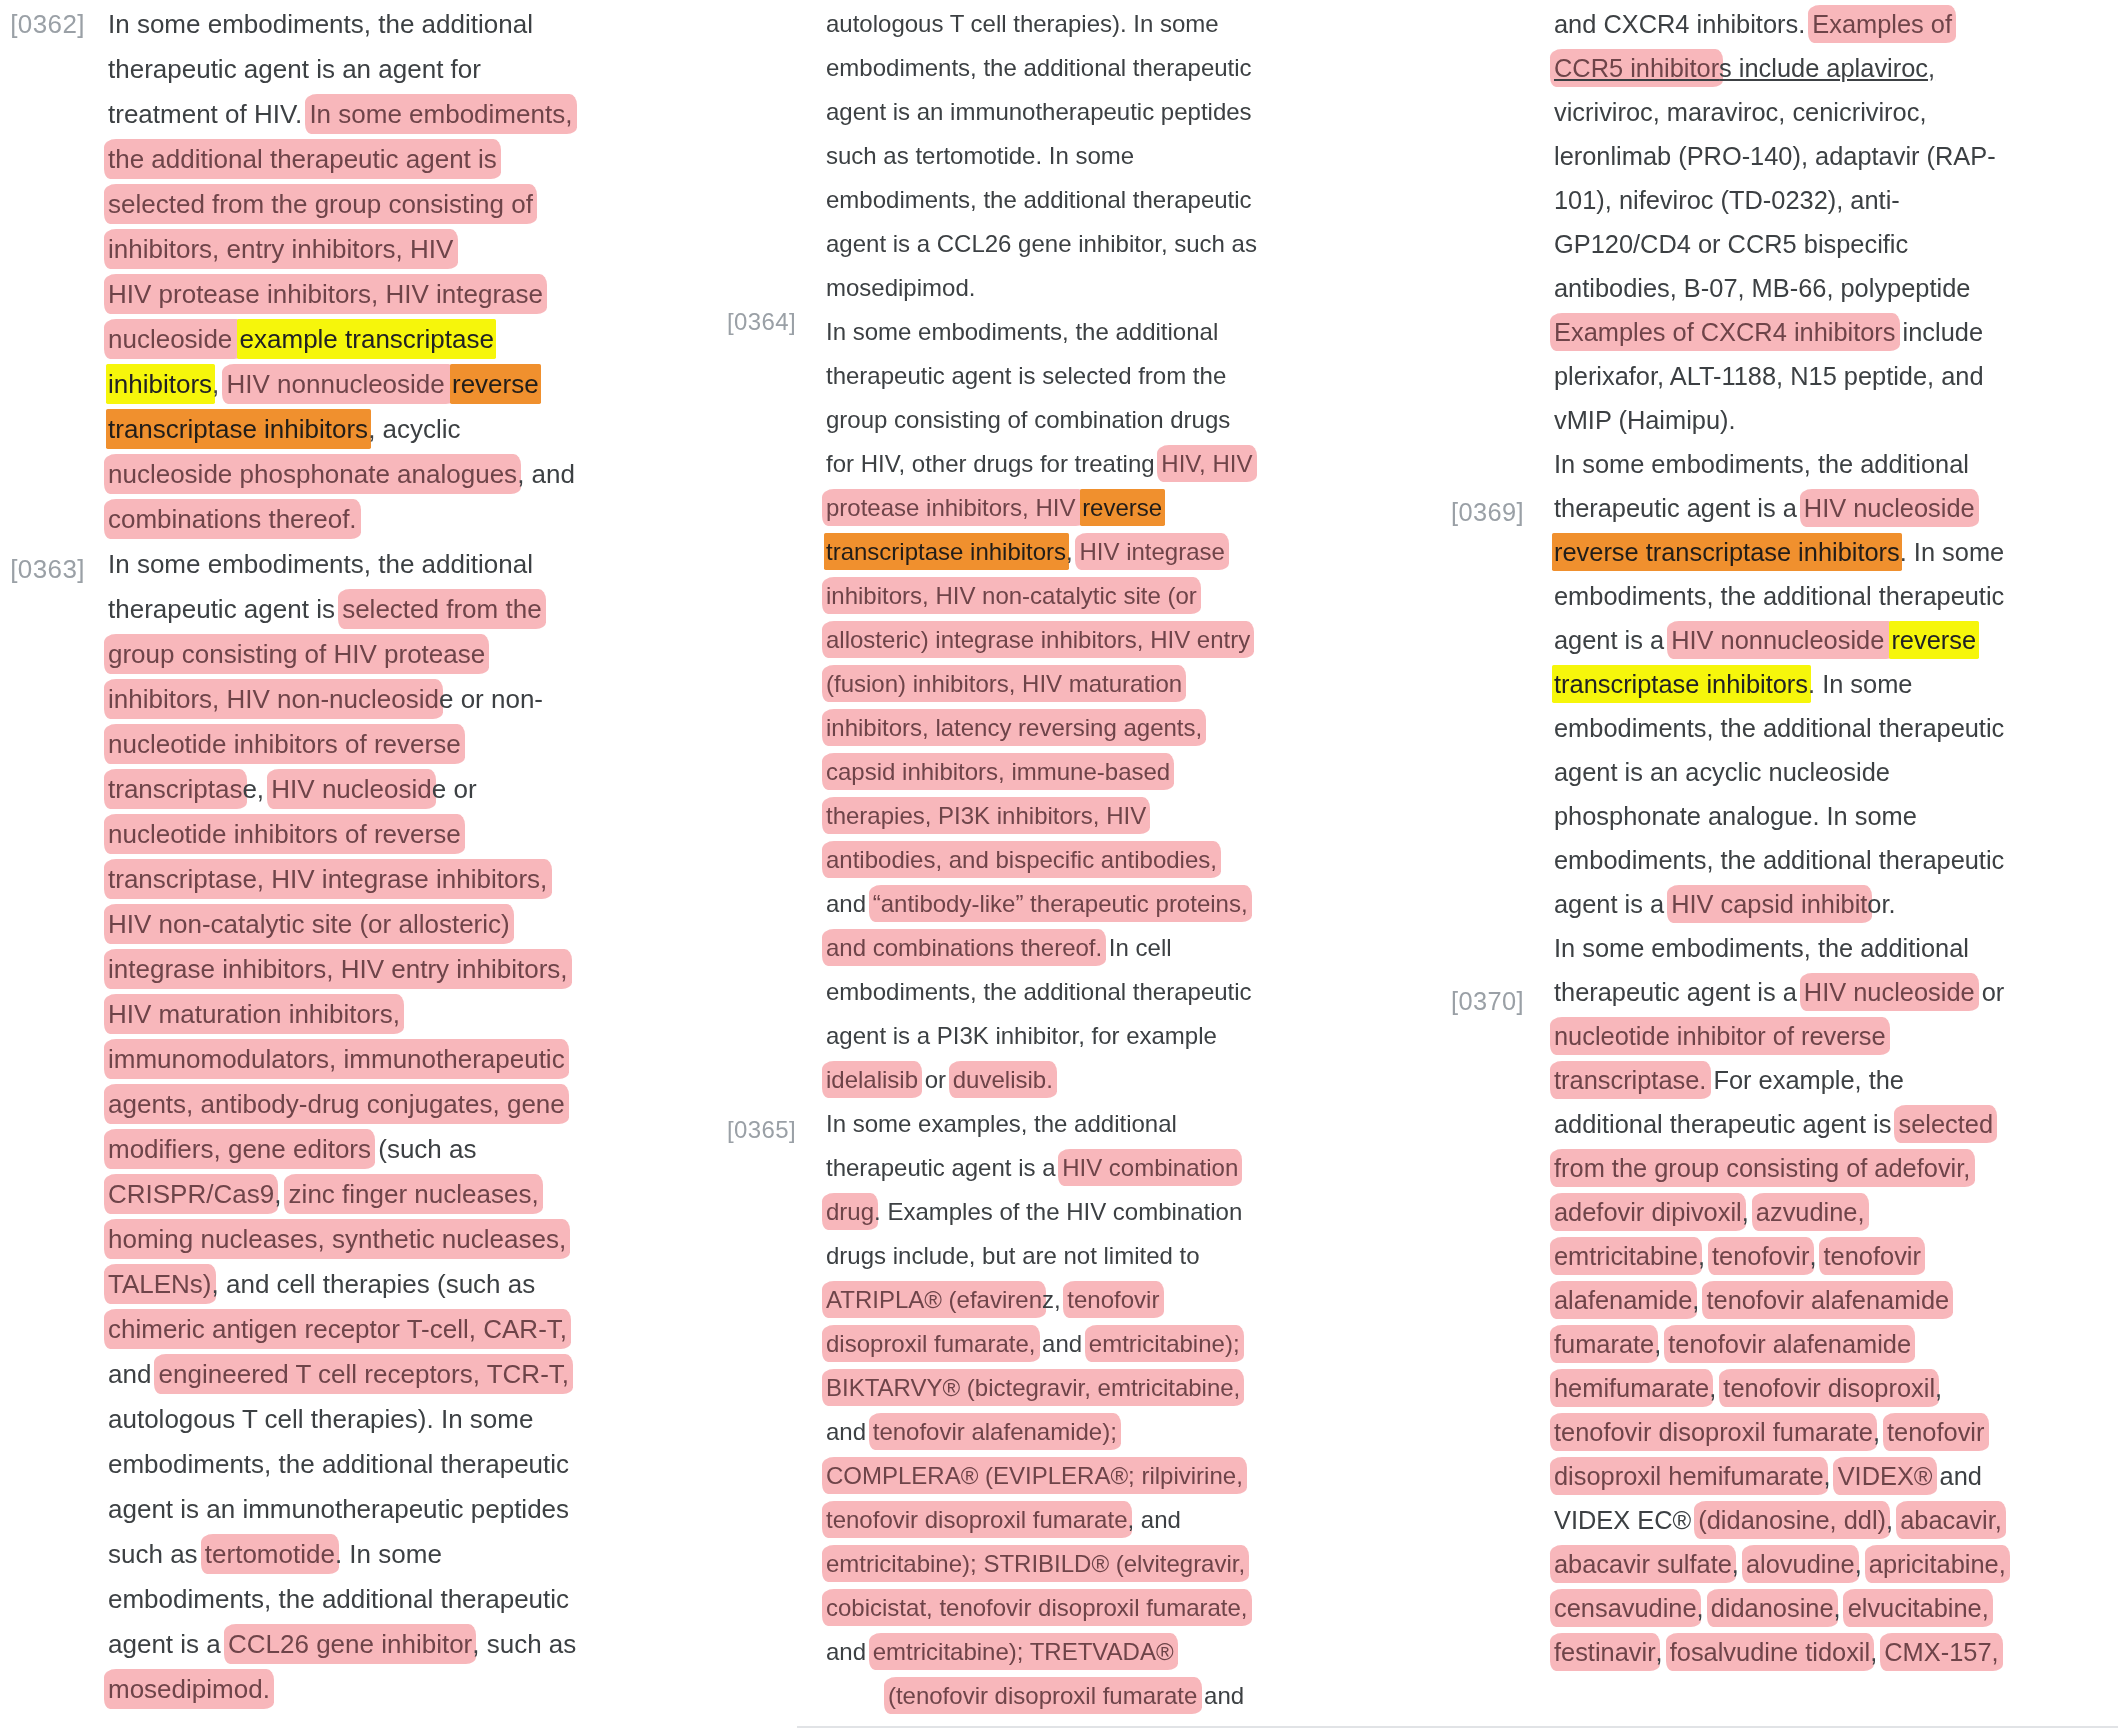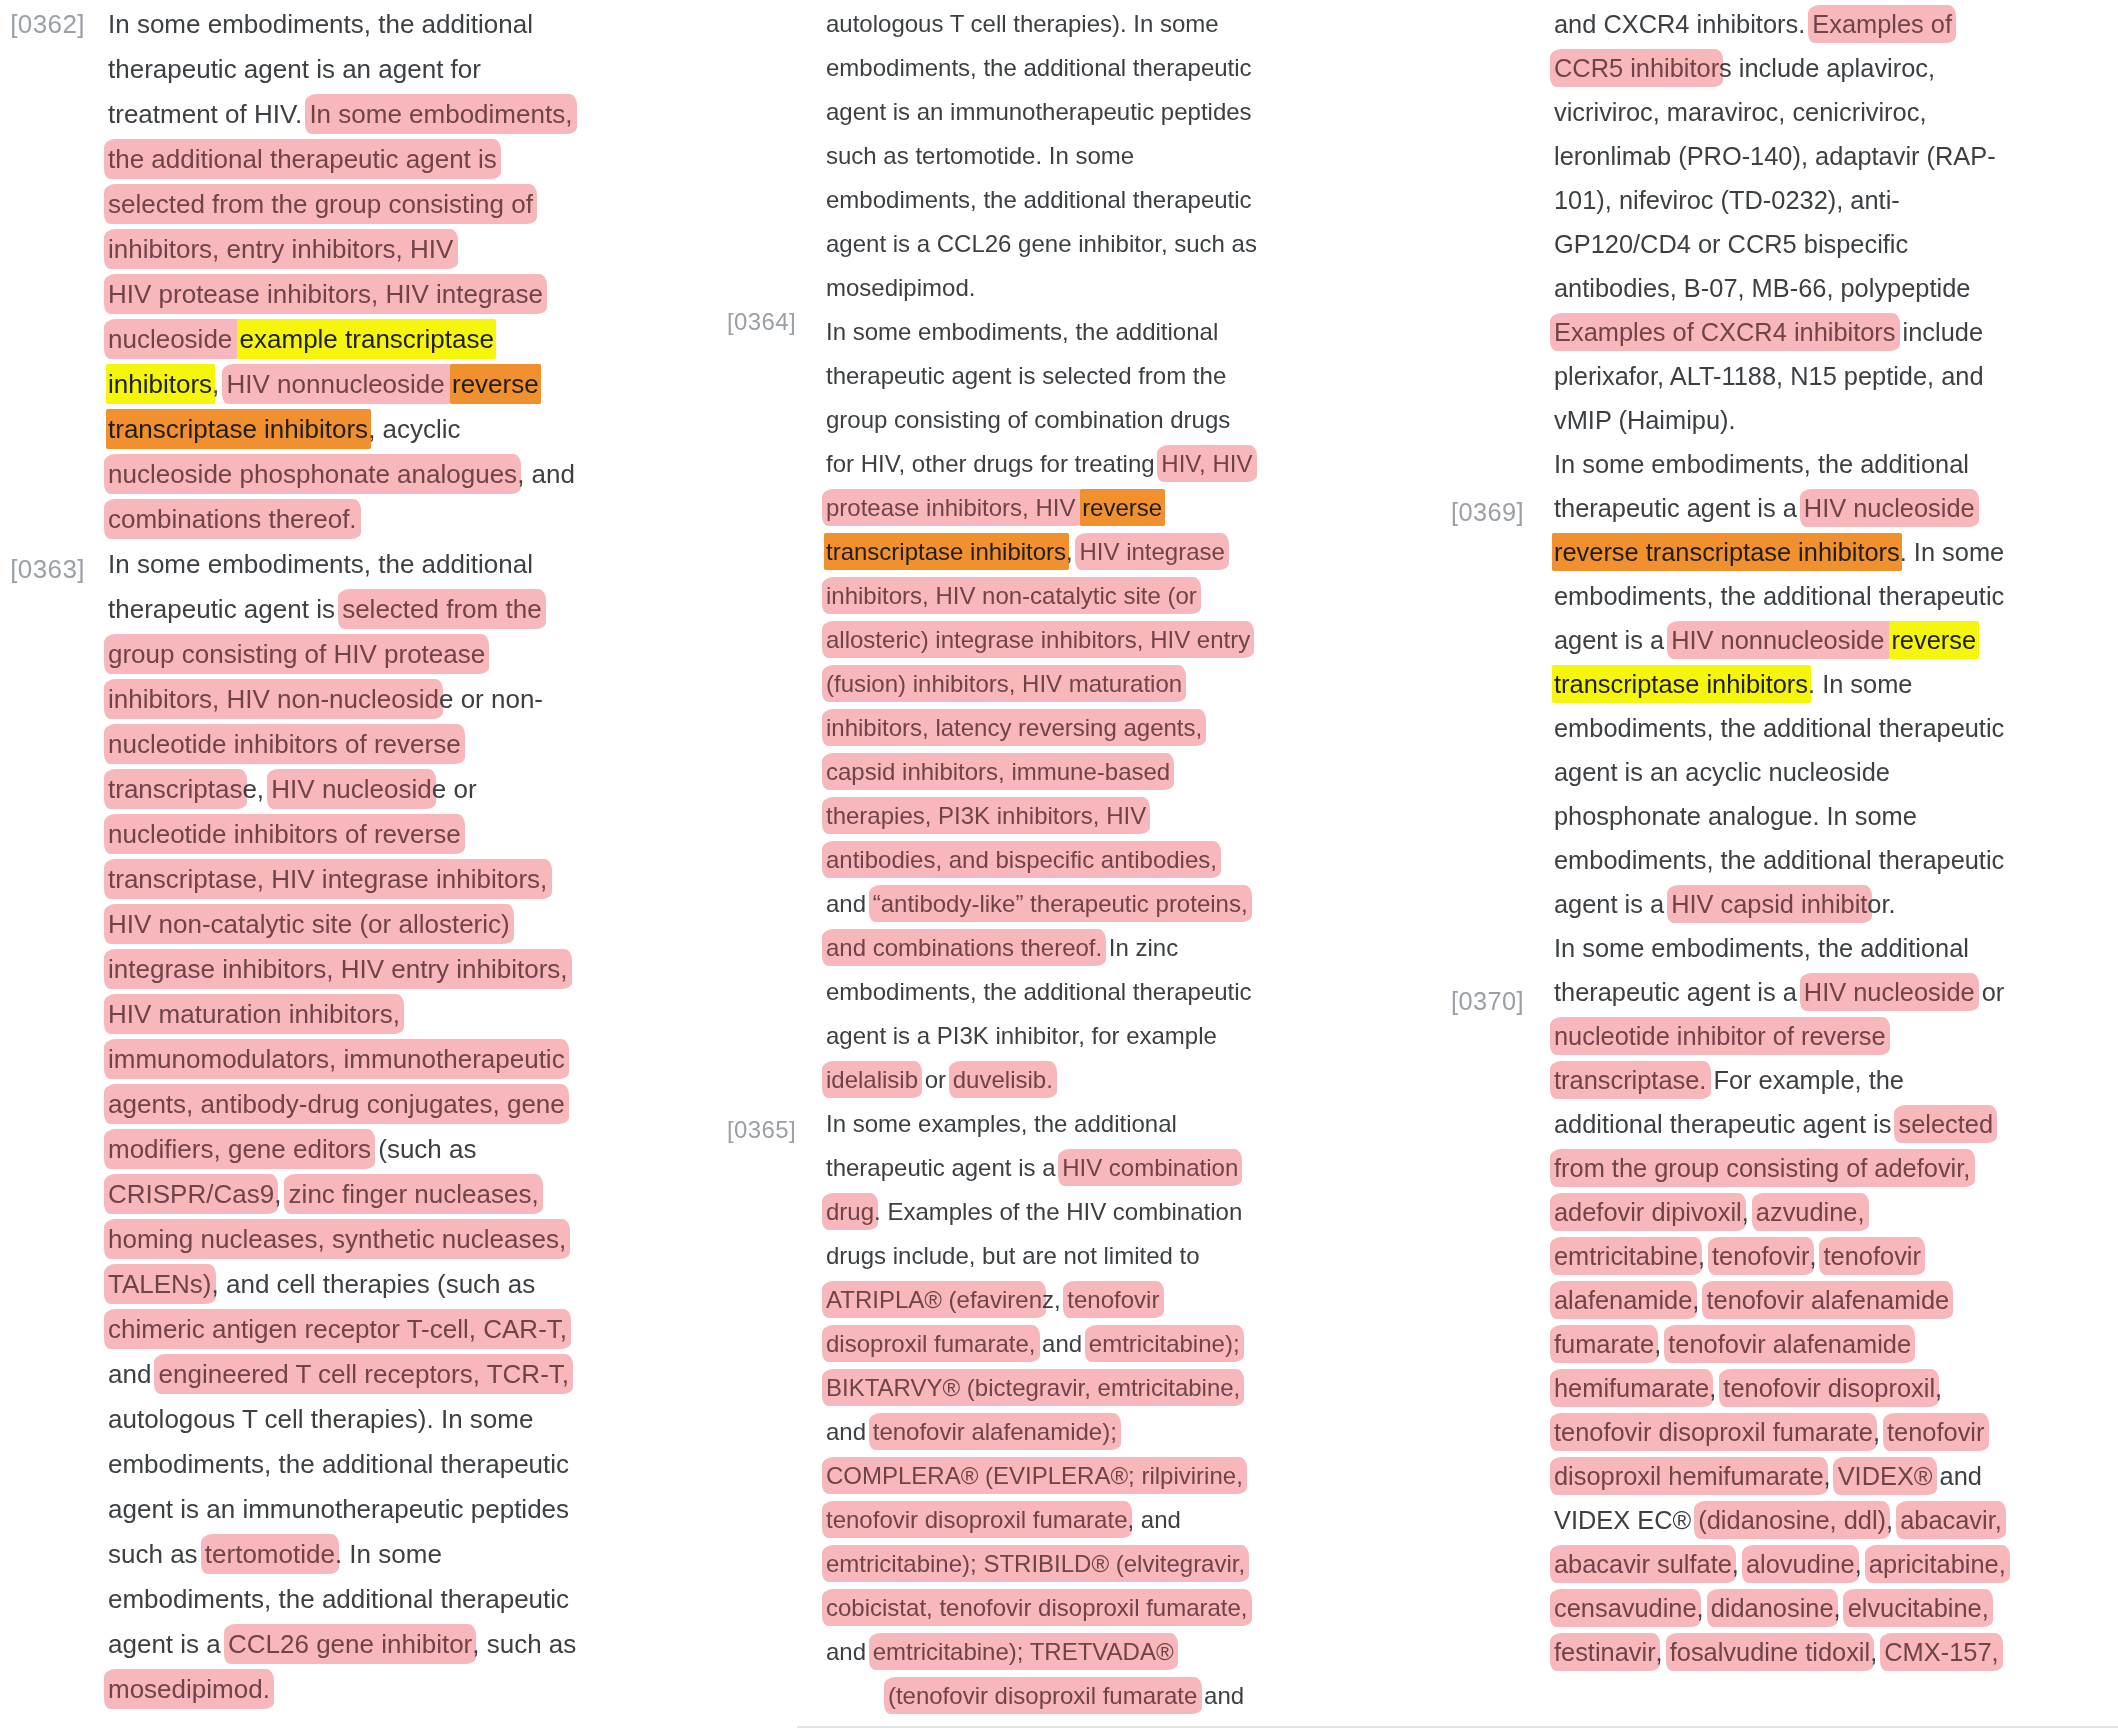--- a/index.html
+++ b/index.html
@@ -114,42 +114,42 @@
         <div class="line" style="height: 44px; line-height: 44px;"><span class="seg hl-pink">protease inhibitors, HIV </span><span class="seg hl-orange">reverse</span></div>
         <div class="line" style="height: 44px; line-height: 44px;"><span class="seg hl-orange">transcriptase inhibitors</span><span class="seg">, </span><span class="seg hl-pink">HIV integrase</span></div>
         <div class="line" style="height: 44px; line-height: 44px;"><span class="seg hl-pink">inhibitors, HIV non-catalytic site (or</span></div>
         <div class="line" style="height: 44px; line-height: 44px;"><span class="seg hl-pink">allosteric) integrase inhibitors, HIV entry</span></div>
         <div class="line" style="height: 44px; line-height: 44px;"><span class="seg hl-pink">(fusion) inhibitors, HIV maturation</span></div>
         <div class="line" style="height: 44px; line-height: 44px;"><span class="seg hl-pink">inhibitors, latency reversing agents,</span></div>
         <div class="line" style="height: 44px; line-height: 44px;"><span class="seg hl-pink">capsid inhibitors, immune-based</span></div>
         <div class="line" style="height: 44px; line-height: 44px;"><span class="seg hl-pink">therapies, PI3K inhibitors, HIV</span></div>
         <div class="line" style="height: 44px; line-height: 44px;"><span class="seg hl-pink">antibodies, and bispecific antibodies,</span></div>
         <div class="line" style="height: 44px; line-height: 44px;"><span class="seg">and </span><span class="seg hl-pink">“antibody-like” therapeutic proteins,</span></div>
-        <div class="line" style="height: 44px; line-height: 44px;"><span class="seg hl-pink">and combinations thereof.</span><span class="seg"> In zinc</span></div>
+        <div class="line" style="height: 44px; line-height: 44px;"><span class="seg hl-pink">and combinations thereof.</span><span class="seg"> In cell</span></div>
         <div class="line" style="height: 44px; line-height: 44px;"><span class="seg">embodiments, the additional therapeutic</span></div>
         <div class="line" style="height: 44px; line-height: 44px;"><span class="seg">agent is a PI3K inhibitor, for example</span></div>
         <div class="line" style="height: 44px; line-height: 44px;"><span class="seg hl-pink">idelalisib</span><span class="seg"> or </span><span class="seg hl-pink">duvelisib.</span></div>
         <div class="line" style="height: 44px; line-height: 44px;"><span class="seg">In some examples, the additional</span></div>
         <div class="line" style="height: 44px; line-height: 44px;"><span class="seg">therapeutic agent is a </span><span class="seg hl-pink">HIV combination</span></div>
         <div class="line" style="height: 44px; line-height: 44px;"><span class="seg hl-pink">drug</span><span class="seg">. Examples of the HIV combination</span></div>
         <div class="line" style="height: 44px; line-height: 44px;"><span class="seg">drugs include, but are not limited to</span></div>
         <div class="line" style="height: 44px; line-height: 44px;"><span class="seg hl-pink">ATRIPLA® (efaviren</span><span class="seg">z, </span><span class="seg hl-pink">tenofovir</span></div>
         <div class="line" style="height: 44px; line-height: 44px;"><span class="seg hl-pink">disoproxil fumarate,</span><span class="seg"> and </span><span class="seg hl-pink">emtricitabine);</span></div>
         <div class="line" style="height: 44px; line-height: 44px;"><span class="seg hl-pink">BIKTARVY® (bictegravir, emtricitabine,</span></div>
         <div class="line" style="height: 44px; line-height: 44px;"><span class="seg">and </span><span class="seg hl-pink">tenofovir alafenamide);</span></div>
         <div class="line" style="height: 44px; line-height: 44px;"><span class="seg hl-pink">COMPLERA® (EVIPLERA®; rilpivirine,</span></div>
         <div class="line" style="height: 44px; line-height: 44px;"><span class="seg hl-pink">tenofovir disoproxil fumarate</span><span class="seg">, and</span></div>
         <div class="line" style="height: 44px; line-height: 44px;"><span class="seg hl-pink">emtricitabine); STRIBILD® (elvitegravir,</span></div>
         <div class="line" style="height: 44px; line-height: 44px;"><span class="seg hl-pink">cobicistat, tenofovir disoproxil fumarate,</span></div>
         <div class="line" style="height: 44px; line-height: 44px;"><span class="seg">and </span><span class="seg hl-pink">emtricitabine); TRETVADA®</span></div>
         <div class="line" style="height: 44px; line-height: 44px; text-align: center;"><span class="seg hl-pink">(tenofovir disoproxil fumarate</span><span class="seg"> and</span></div>
       </div>
       <div class="col" style="left: 1554px; top: 1.7px; width: 547px; font-size: 25.4px;">
         <div class="line" style="height: 44px; line-height: 44px;"><span class="seg">and CXCR4 inhibitors. </span><span class="seg hl-pink">Examples of</span></div>
-        <div class="line" style="height: 44px; line-height: 44px;"><span class="seg hl-pink">CCR5 inhibitor</span><span class="seg">s include aplaviroc,</span></div>
+        <div class="line" style="height: 44px; line-height: 44px; text-decoration: underline;"><span class="seg hl-pink">CCR5 inhibitor</span><span class="seg">s include aplaviroc,</span></div>
         <div class="line" style="height: 44px; line-height: 44px;"><span class="seg">vicriviroc, maraviroc, cenicriviroc,</span></div>
         <div class="line" style="height: 44px; line-height: 44px;"><span class="seg">leronlimab (PRO-140), adaptavir (RAP-</span></div>
         <div class="line" style="height: 44px; line-height: 44px;"><span class="seg">101), nifeviroc (TD-0232), anti-</span></div>
         <div class="line" style="height: 44px; line-height: 44px;"><span class="seg">GP120/CD4 or CCR5 bispecific</span></div>
         <div class="line" style="height: 44px; line-height: 44px;"><span class="seg">antibodies, B-07, MB-66, polypeptide</span></div>
         <div class="line" style="height: 44px; line-height: 44px;"><span class="seg hl-pink">Examples of CXCR4 inhibitors</span><span class="seg"> include</span></div>
         <div class="line" style="height: 44px; line-height: 44px;"><span class="seg">plerixafor, ALT-1188, N15 peptide, and</span></div>
         <div class="line" style="height: 44px; line-height: 44px;"><span class="seg">vMIP (Haimipu).</span></div>
         <div class="line" style="height: 44px; line-height: 44px;"><span class="seg">In some embodiments, the additional</span></div>
         <div class="line" style="height: 44px; line-height: 44px;"><span class="seg">therapeutic agent is a </span><span class="seg hl-pink">HIV nucleoside</span></div>

